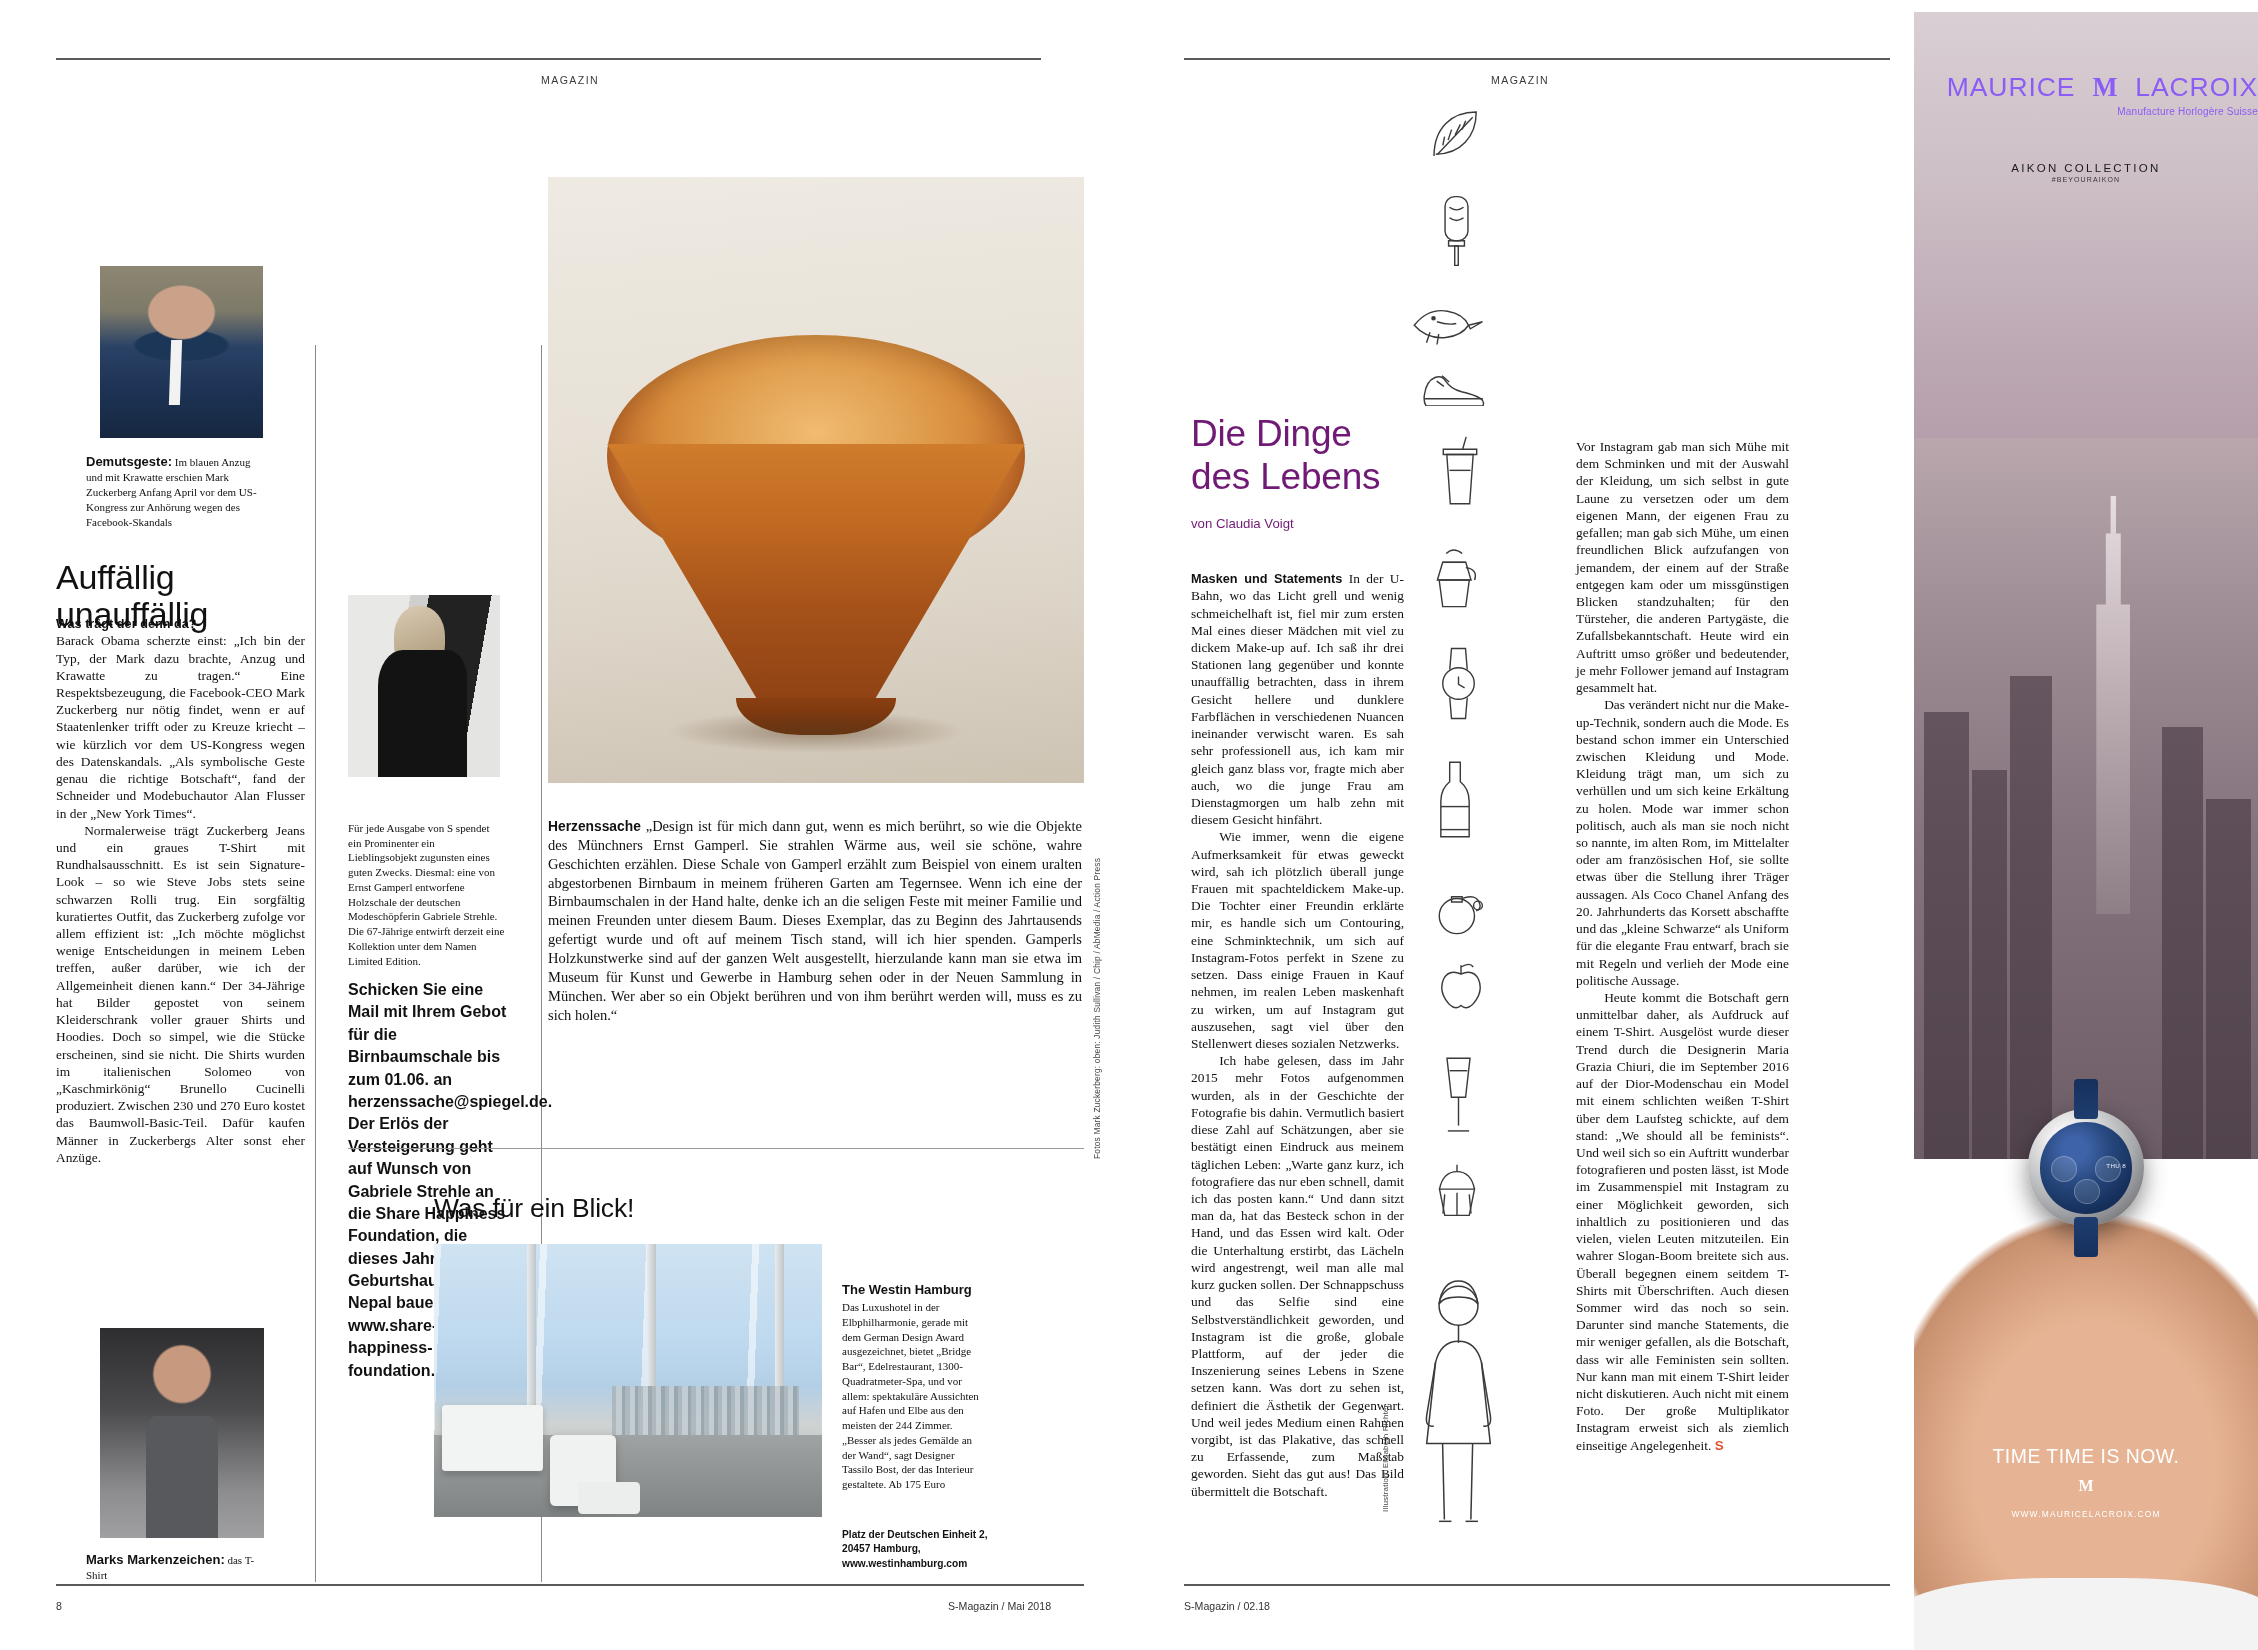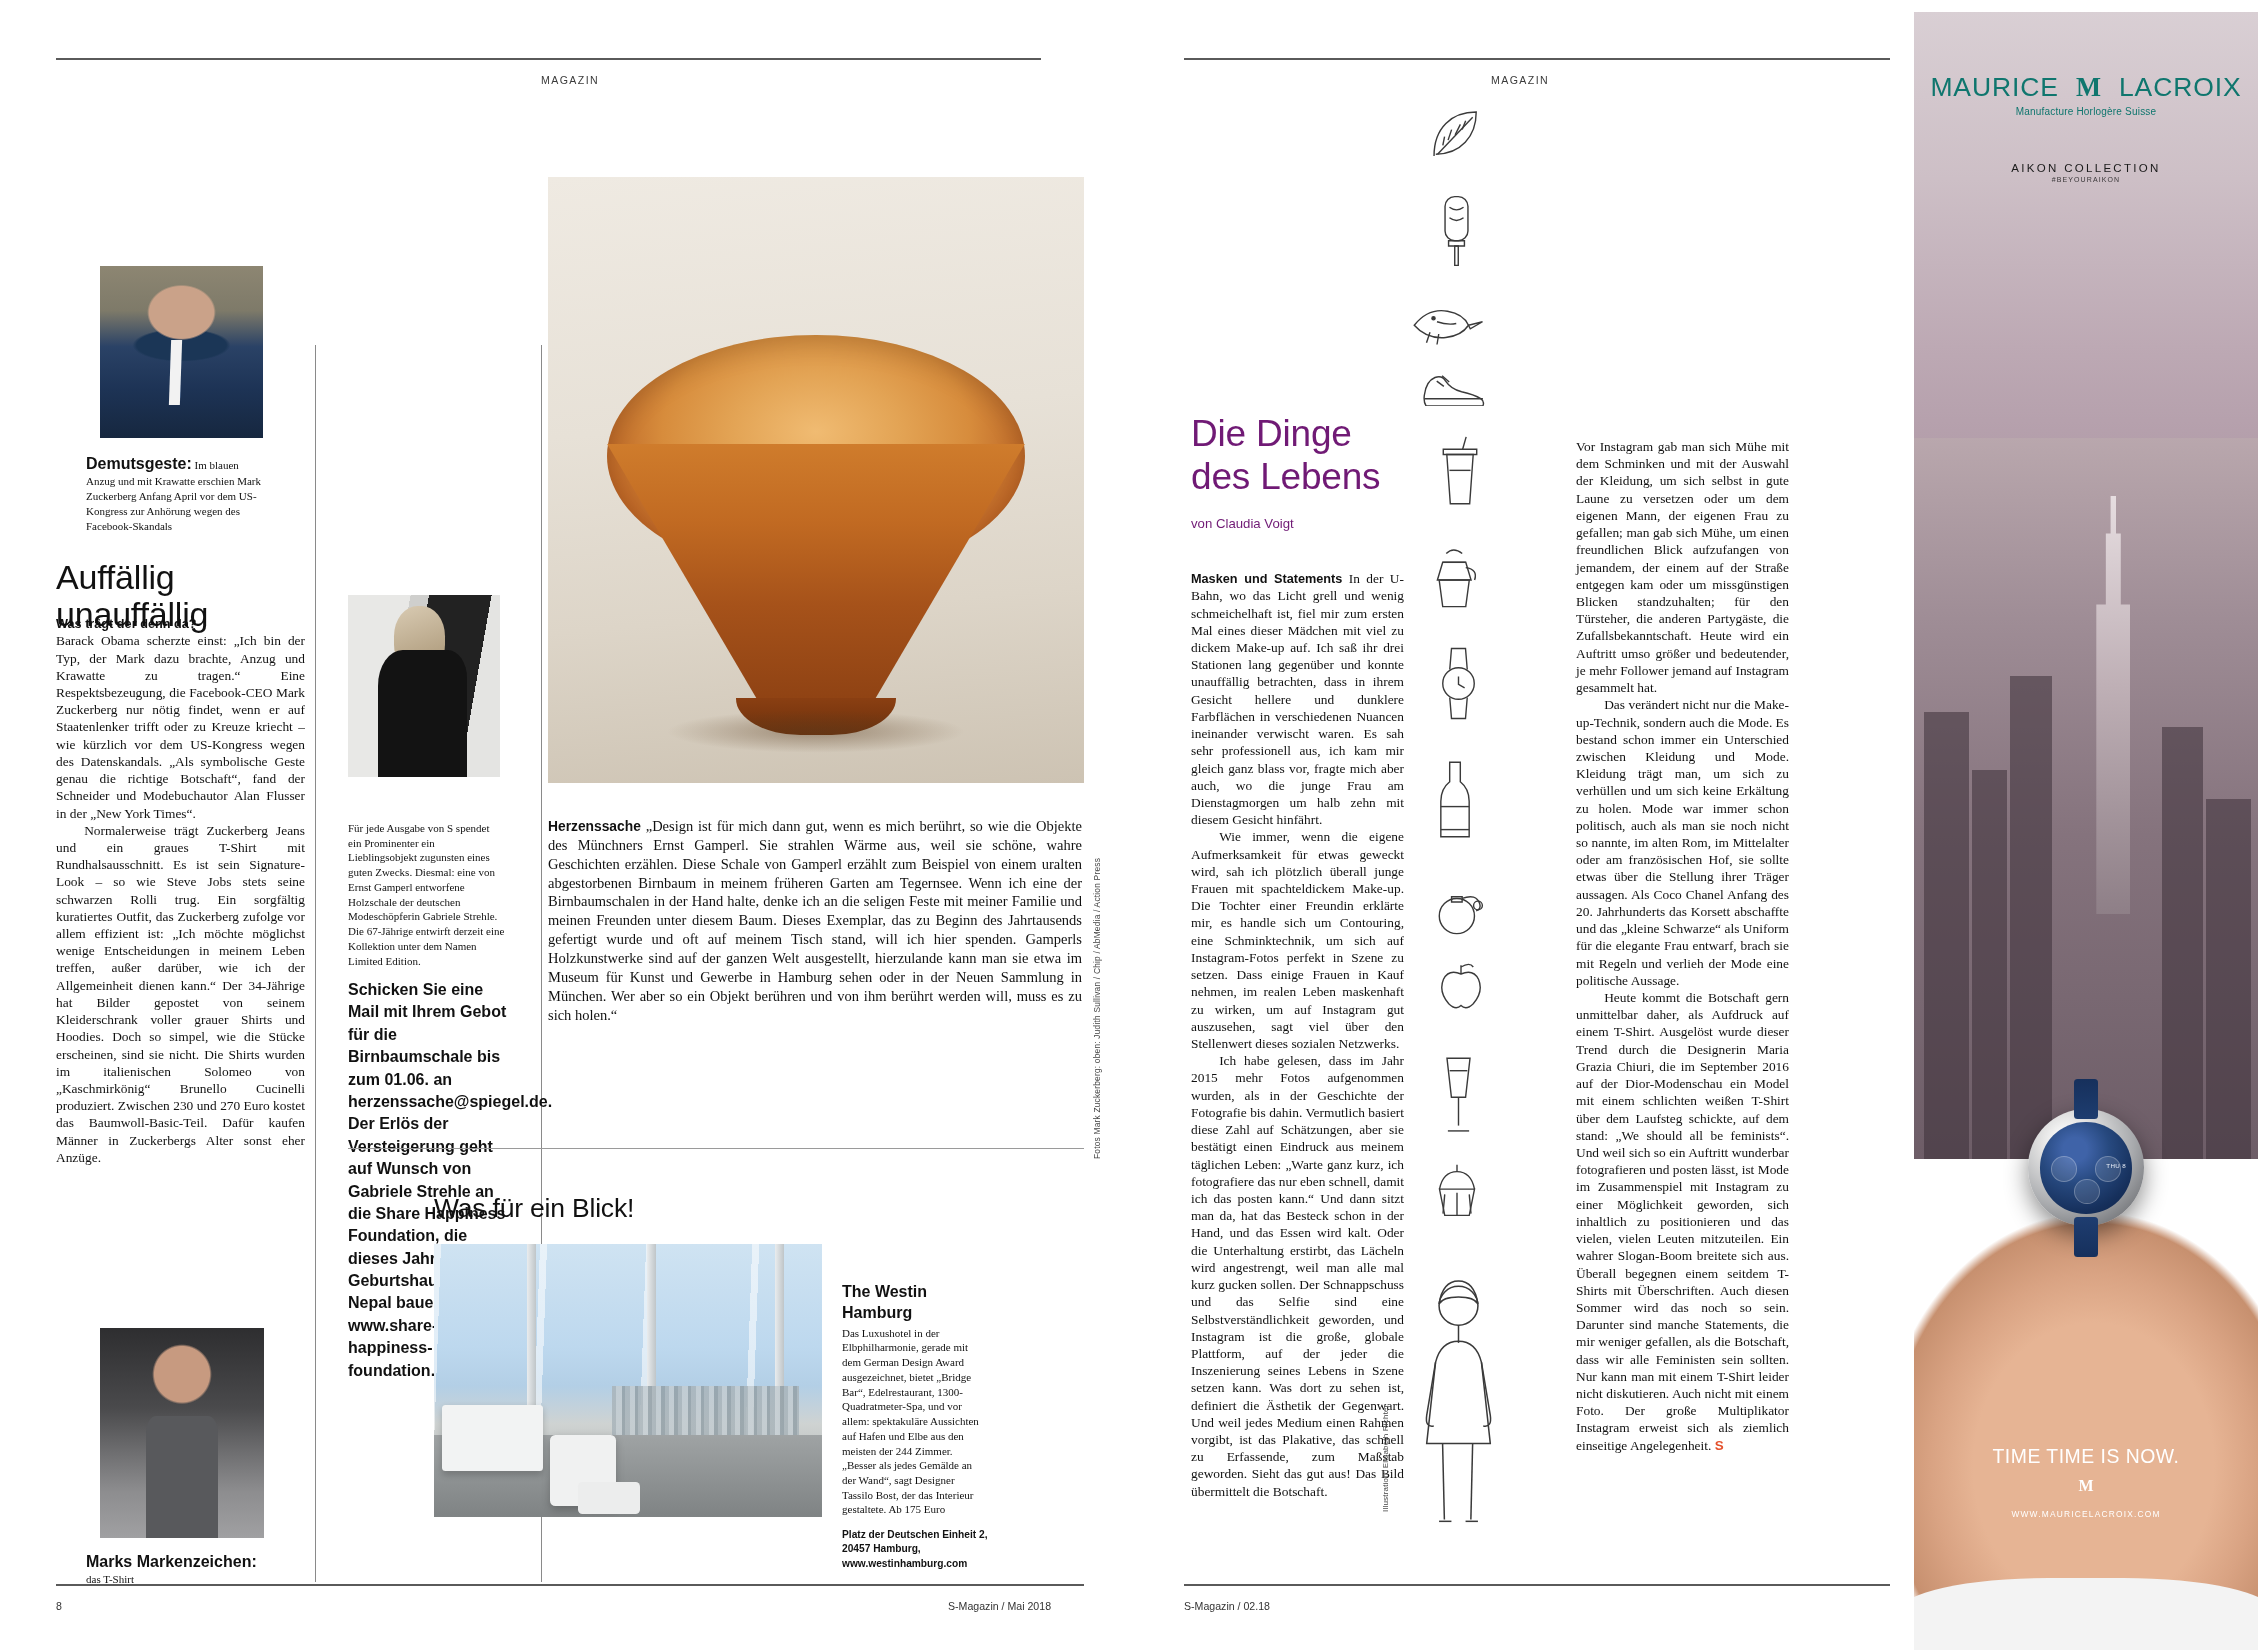--- a/index.html
+++ b/index.html
@@ -19,21 +19,21 @@
   h1.headline{font-family:"Liberation Sans",sans-serif;font-weight:400;font-size:34px;line-height:1.08;margin:0;color:#111;letter-spacing:-0.2px;}
   h1.headline-orange{color:#701a75;font-size:37px;line-height:1.14;}
   .byline{font-family:"Liberation Sans",sans-serif;font-size:13.2px;color:#701a75;margin-top:8.8px;}
 
   .body{font-family:"Liberation Serif",serif;font-size:13.4px;line-height:1.285;text-align:justify;hyphens:auto;-webkit-hyphens:auto;}
   .body .lead{font-family:"Liberation Sans",sans-serif;font-weight:bold;font-size:12.7px;}
   .body p{margin:0;text-indent:0;}
   .body p + p{text-indent:2.1em;}
 
   .cap{font-family:"Liberation Serif",serif;font-size:11px;line-height:1.34;}
-  .cap b,.cap .capb{font-family:"Liberation Sans",sans-serif;font-weight:bold;font-size:16px;}
+  .cap b,.cap .capb{font-family:"Liberation Sans",sans-serif;font-weight:bold;font-size:13px;}
   .capsans{font-family:"Liberation Sans",sans-serif;font-weight:bold;font-size:16px;line-height:1.4;}
 
   .folio{position:absolute;font-family:"Liberation Sans",sans-serif;font-size:10.6px;color:#333;}
 
   .credit{position:absolute;font-family:"Liberation Sans",sans-serif;font-size:8.4px;color:#444;
           writing-mode:vertical-rl;transform:rotate(180deg);letter-spacing:0.2px;white-space:nowrap;}
 
   
   .photo{position:absolute;overflow:hidden;background:#ddd;}
   .ph-zuck{background:
@@ -97,21 +97,21 @@
   .ad-cuff{position:absolute;left:-4%;bottom:-1%;width:108%;height:9%;background:#f3f3f3;border-radius:40% 40% 0 0;}
   .watch-case{position:absolute;left:33%;top:41%;width:34%;aspect-ratio:1/1;border-radius:50%;
      background:radial-gradient(circle at 34% 28%, #ffffff 0 6%, #dedede 26%, #a8aaad 58%, #77797d 82%, #5a5c60 100%);
      box-shadow:0 8.8px 23px rgba(0,0,0,.45);}
   .watch-dial{position:absolute;inset:11%;border-radius:50%;
      background:radial-gradient(circle at 38% 30%, #3f63a8 0 14%, #27497f 40%, #16305c 72%, #0d2146 100%);}
   .subdial{position:absolute;width:26%;aspect-ratio:1/1;border-radius:50%;background:rgba(255,255,255,.12);
      border:0.9px solid rgba(255,255,255,.25);}
   .watch-strap-top{position:absolute;left:40%;top:-26%;width:20%;height:34%;background:linear-gradient(180deg,#16305c,#1e3d70);border-radius:3.5px;}
   .watch-strap-bot{position:absolute;left:40%;bottom:-26%;width:20%;height:34%;background:linear-gradient(0deg,#16305c,#1e3d70);border-radius:3.5px;}
-  .ad-logo{position:absolute;left:0;right:0;text-align:center;color:#0f766e;}
+  .ad-logo{position:absolute;left:0;right:0;text-align:right;color:#8b5cf6;}
   .ad-logo .brand{font-family:"Liberation Sans",sans-serif;font-size:26.5px;letter-spacing:0.9px;font-weight:400;}
   .ad-logo .sub{font-family:"Liberation Sans",sans-serif;font-size:10px;letter-spacing:0.2px;margin-top:2.6px;}
   .ad-coll{position:absolute;left:0;right:0;text-align:center;font-family:"Liberation Sans",sans-serif;color:#1a1a1a;}
   .ad-coll .c1{font-size:11.5px;letter-spacing:2.3px;}
   .ad-coll .c2{font-size:7px;letter-spacing:1.1px;opacity:.85;margin-top:1.8px;}
   .ad-tag{position:absolute;left:0;right:0;text-align:center;font-family:"Liberation Sans",sans-serif;color:#fff;}
   .ad-tag .t1{font-size:19.4px;letter-spacing:0.5px;}
   .ad-tag .t2{font-size:8.4px;letter-spacing:1.2px;margin-top:14px;}
   .ml-mono{font-family:"Liberation Serif",serif;font-weight:bold;}
 </style>

